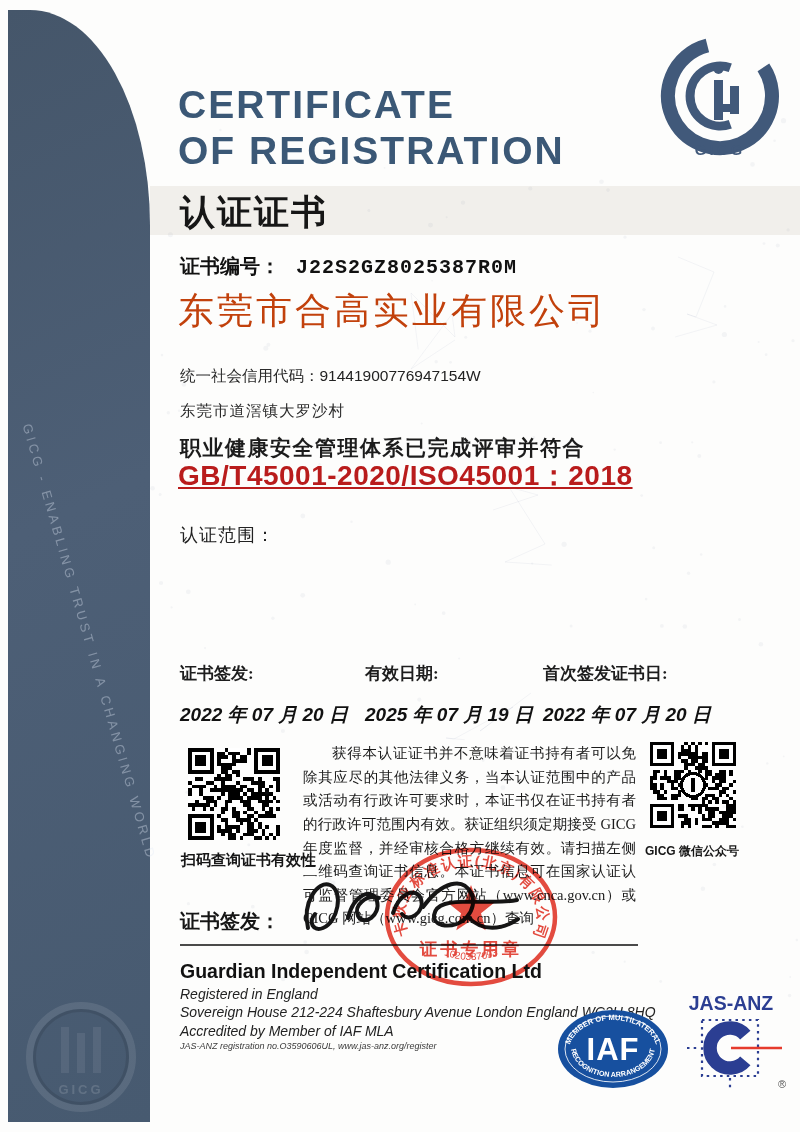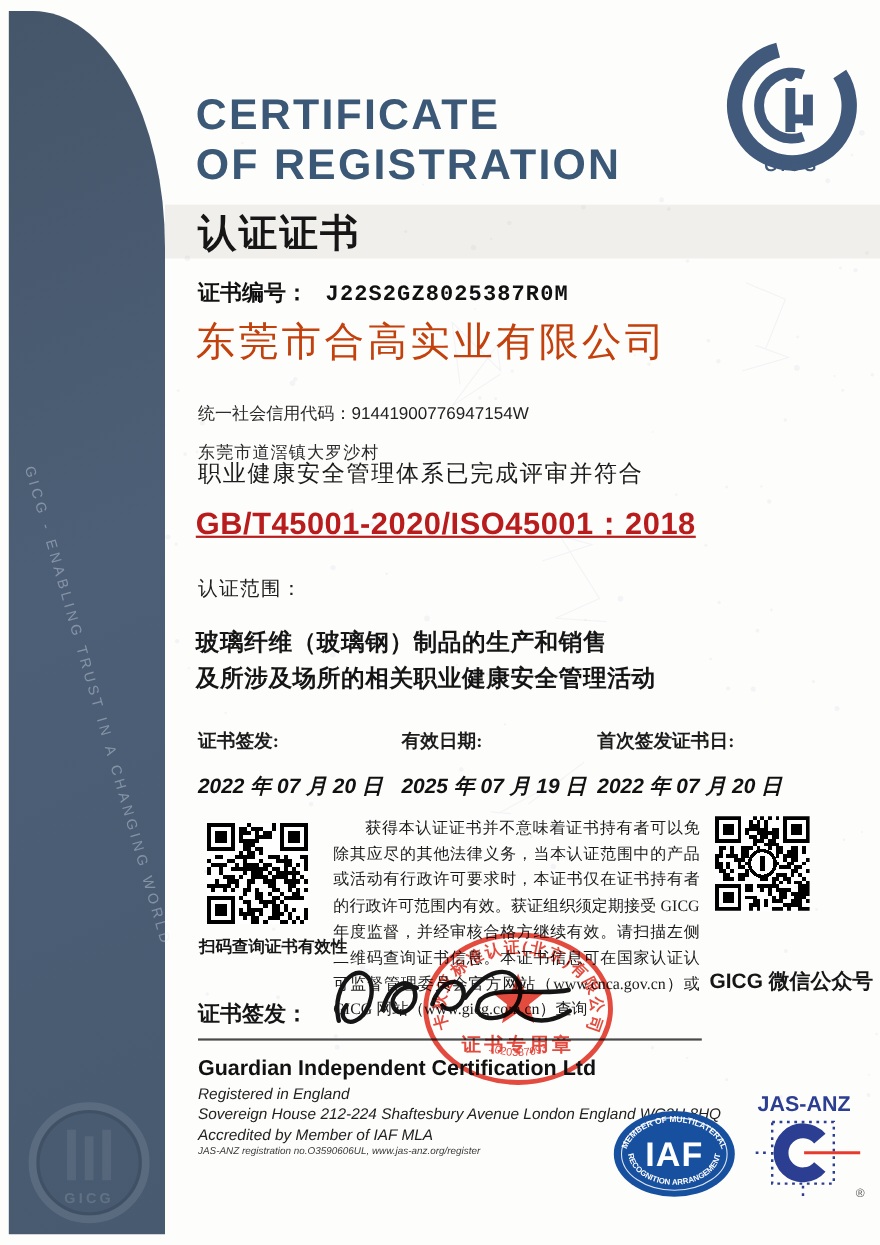--- a/index.html
+++ b/index.html
@@ -32,42 +32,42 @@
   .certno .lbl{font-weight:700;}
   .certno .val{font-family:"Liberation Mono","DejaVu Sans Mono",monospace;margin-left:16px;
                font-weight:700;letter-spacing:1px;}
   .company{left:178px;top:287px;font-size:36px;color:#c2410c;letter-spacing:3px;
            font-family:"Liberation Serif","DejaVu Serif",serif;}
   .credit{left:180px;top:366px;font-size:15.5px;color:#2b2b2b;
           font-family:"Liberation Serif","DejaVu Serif",serif;}
   .credit .num{font-family:"Liberation Sans",sans-serif;color:#222;}
   .address{left:180px;top:401px;font-size:15.5px;color:#2b2b2b;
           font-family:"Liberation Serif","DejaVu Serif",serif;letter-spacing:1px;}
-  .statement{left:180px;top:416px;font-size:21px;color:#1c1c1c;letter-spacing:1.5px;
-          font-family:"Liberation Serif","DejaVu Serif",serif;}
+  .statement{left:180px;top:434px;font-size:21px;color:#1c1c1c;letter-spacing:1.5px;
+          font-family:"Liberation Serif","DejaVu Serif",serif;font-weight:bold;}
   .standard{left:178px;top:457px;font-size:28px;font-weight:700;color:#b91c1c;letter-spacing:.5px;text-decoration:underline;}
   .scope-label{left:180px;top:523px;font-size:18px;color:#222;letter-spacing:1px;
           font-family:"Liberation Serif","DejaVu Serif",serif;text-align:center;}
   .scope{left:178px;top:568px;font-size:21.5px;font-weight:700;color:#151515;line-height:1.55;
           letter-spacing:.5px;}
 
   
   .date-col{top:662px;}
   .date-col .dlbl{font-size:17px;font-weight:700;color:#1d1d1d;
           font-family:"Liberation Serif","DejaVu Serif",serif;}
   .date-col .dval{margin-top:17px;font-size:19px;font-weight:700;color:#111;font-style:italic;}
   .dc1{left:180px;} .dc2{left:365px;} .dc3{left:543px;}
 
   
   .qr{background:#fff;}
   .qr svg{display:block;}
   .qr-left{left:188px;top:748px;width:92px;height:92px;}
   .qr-right{left:650px;top:742px;width:86px;height:86px;}
   .qr-cap-left{left:181px;top:851px;font-size:15px;font-weight:600;color:#161616;}
-  .qr-cap-right{left:645px;top:879px;font-size:19px;font-weight:600;color:#161616;}
+  .qr-cap-right{left:645px;top:843px;font-size:12px;font-weight:600;color:#161616;}
   .notice{left:303px;top:742px;width:333px;font-size:14.5px;line-height:1.63;color:#1b1b1b;
           text-align:justify;text-indent:2em;
           font-family:"Liberation Serif","DejaVu Serif",serif;}
 
   
   .sign-label{left:180px;top:908px;font-size:20px;font-weight:600;color:#151515;
           font-family:"Liberation Serif","DejaVu Serif",serif;}
   .signature{left:292px;top:864px;}
   .sign-line{left:180px;top:944px;width:458px;border-top:2px solid #4a4a4a;}
   .stamp{left:383px;top:846px;opacity:.9;mix-blend-mode:multiply;}
@@ -119,24 +119,20 @@
     <span class="lbl">证书编号：</span><span class="val">J22S2GZ8025387R0M</span>
   </div>
   <div class="abs company">东莞市合高实业有限公司</div>
   <div class="abs credit">
     <span>统一社会信用代码：</span><span class="num">91441900776947154W</span>
   </div>
   <div class="abs address">东莞市道滘镇大罗沙村</div>
   <div class="abs statement">职业健康安全管理体系已完成评审并符合</div>
   <div class="abs standard">GB/T45001-2020/ISO45001：2018</div>
   <div class="abs scope-label">认证范围：</div>
-  <div class="abs scope">
-    <div>玻璃纤维（玻璃钢）制品的生产和销售</div>
-    <div>及所涉及场所的相关职业健康安全管理活动</div>
-  </div>
 
   <div class="abs date-col dc1">
     <div class="dlbl">证书签发:</div>
     <div class="dval">2022 年 07 月 20 日</div>
   </div>
   <div class="abs date-col dc2">
     <div class="dlbl">有效日期:</div>
     <div class="dval">2025 年 07 月 19 日</div>
   </div>
   <div class="abs date-col dc3">

